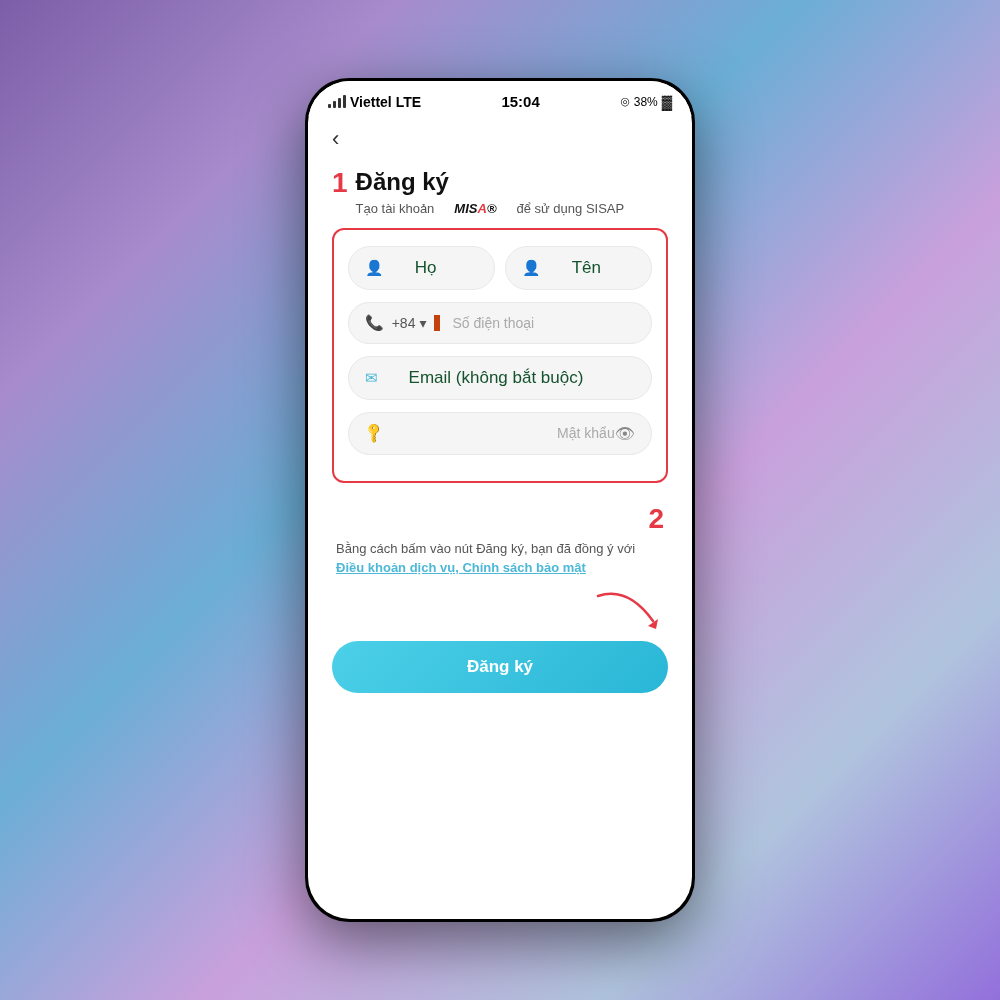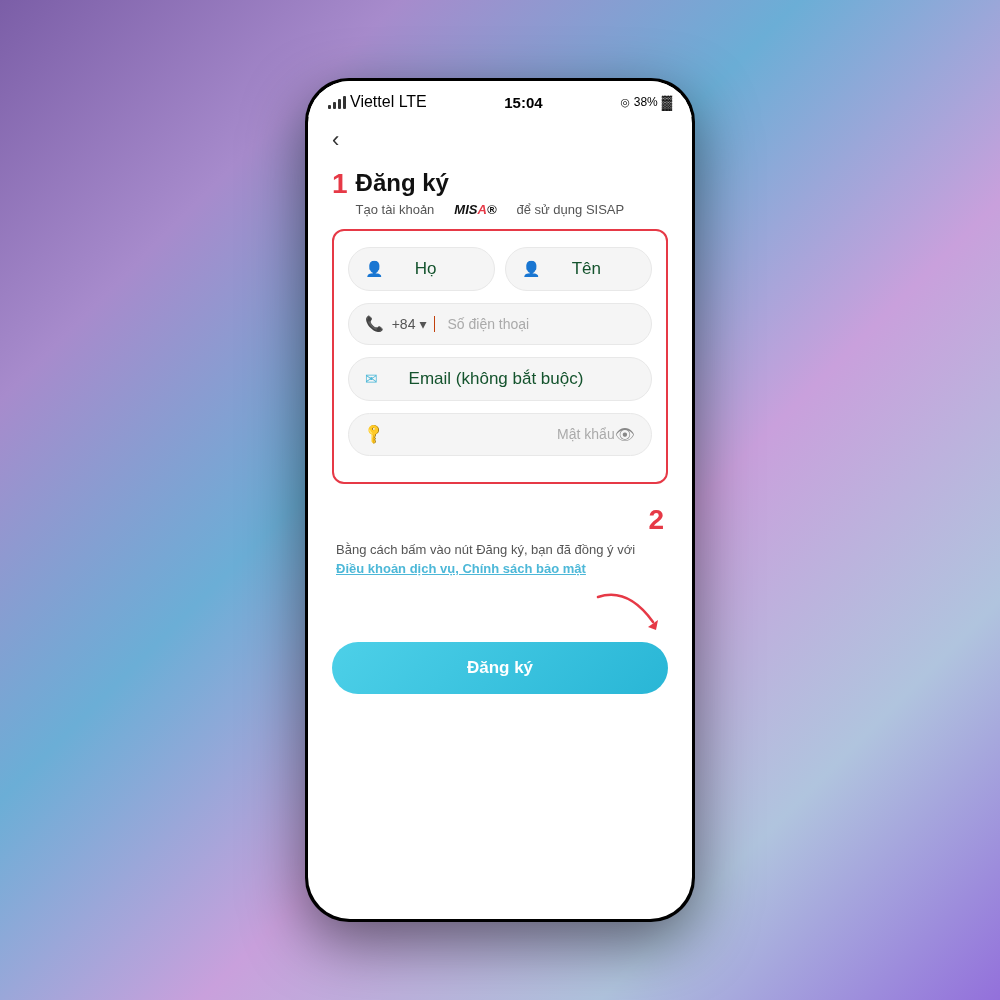--- a/index.html
+++ b/index.html
@@ -161,21 +161,21 @@
       gap: 8px;
       border: 1px solid #e8e8e8;
       margin-bottom: 12px;
     }
     .country-code {
       display: flex;
       align-items: center;
       gap: 4px;
       color: #555;
       font-size: 14px;
-      border-right: 1px solid #c2410c;
+      border-right: 6px solid #c2410c;
       padding-right: 8px;
     }
     .phone-placeholder {
       color: #aaa;
       font-size: 14px;
       margin-left: 4px;
     }
     .password-field {
       background: #f5f5f5;
       border-radius: 24px;
@@ -252,21 +252,21 @@
   <div class="phone-screen">
 
     <div class="status-bar">
       <div class="status-left">
         <div class="signal-bars">
           <div class="bar" style="height:4px"></div>
           <div class="bar" style="height:7px"></div>
           <div class="bar" style="height:10px"></div>
           <div class="bar" style="height:13px"></div>
         </div>
-        <span style="font-size:16px;font-weight:400;">Viettel  LTE</span>
+        <span style="font-size:14px;font-weight:700;">Viettel  LTE</span>
       </div>
       <div class="status-center">15:04</div>
       <div class="status-right">
         <span style="font-size:11px;">◎</span>
         <span style="font-size:12px;">38%</span>
         <span style="font-size:14px;">▓</span>
       </div>
     </div>
 
     <div class="content-area">

